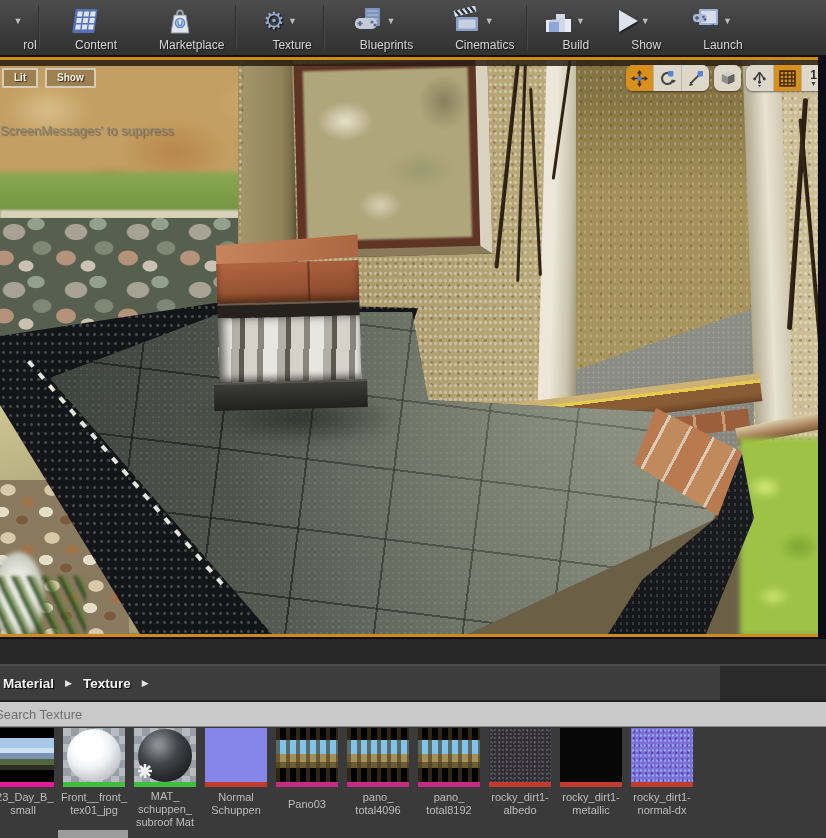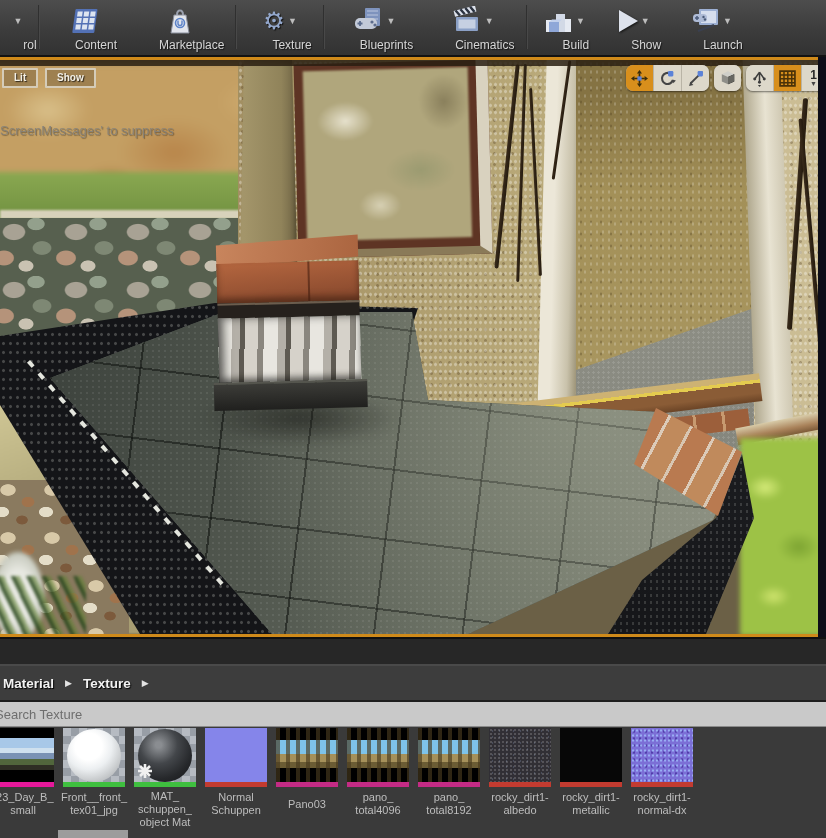--- a/index.html
+++ b/index.html
@@ -202,21 +202,21 @@
   .vpbtn { width:27px; height:26px; display:flex; align-items:center; justify-content:center;
     background:#ddd8ca; cursor:pointer; }
   .vpbtn.active { background:linear-gradient(#e29a27,#c87f12); }
   .vpbtn.snapval { width:23px; flex-direction:column; font-weight:bold; font-size:12px;
     color:#2a2a2a; line-height:11px; }
   .vpbtn.snapval .mini-caret { font-size:7px; line-height:6px; color:#444; }
 
   
   .gap-strip { position:absolute; left:0; top:639px; width:826px; height:25px; background:#272727; }
   .gap-strip2 { position:absolute; left:0; top:664px; width:826px; height:2px; background:#4a4a4a; }
-  .breadcrumb-bar { position:absolute; left:0; top:666px; width:826px; height:34px;
+  .breadcrumb-bar { position:absolute; left:0; top:666px; width:720px; height:34px;
     background:#3d3d3d; display:flex; align-items:center; padding-left:3px; }
   .crumb { color:#f2f2f2; font-weight:bold; font-size:13.5px;
     text-shadow:1px 1px 1px #000; cursor:pointer; }
   .crumb-arrow { color:#e4e4e4; font-size:9px; margin:0 11px; cursor:pointer; }
   .crumb-line { position:absolute; left:0; top:700px; width:826px; height:2px; background:#1e1e1e; }
   .search-bar { position:absolute; left:0; top:702px; width:826px; height:25px;
     background:#c9c9c9; border-bottom:1px solid #8a8a8a; display:flex; align-items:center; }
   .search-bar input { width:100%; height:100%; border:none; outline:none; background:transparent;
     font-size:13px; color:#555; padding-left:0; text-indent:-5px;
     font-family:"Liberation Sans", sans-serif; }
@@ -566,21 +566,21 @@
       <div class="asset-cell">
         <div class="thumb checker">
           <div class="sphere dark"></div>
           <svg class="badge-star" viewBox="0 0 16 16">
             <path d="M8 1v14M1 8h14M3 3l10 10M13 3L3 13" stroke="#f0f0f0" stroke-width="2.6"></path>
           </svg>
           <div class="bar" style="background: rgb(63, 191, 63);"></div>
         </div>
         <div class="asset-label">MAT_
 schuppen_
-object Mat</div>
+subroof Mat</div>
       </div>
 
       <div class="asset-cell">
         <div class="thumb flat-normal">
           <div class="bar" style="background: rgb(194, 59, 48);"></div>
         </div>
         <div class="asset-label">Normal
 Schuppen</div>
       </div>
 

